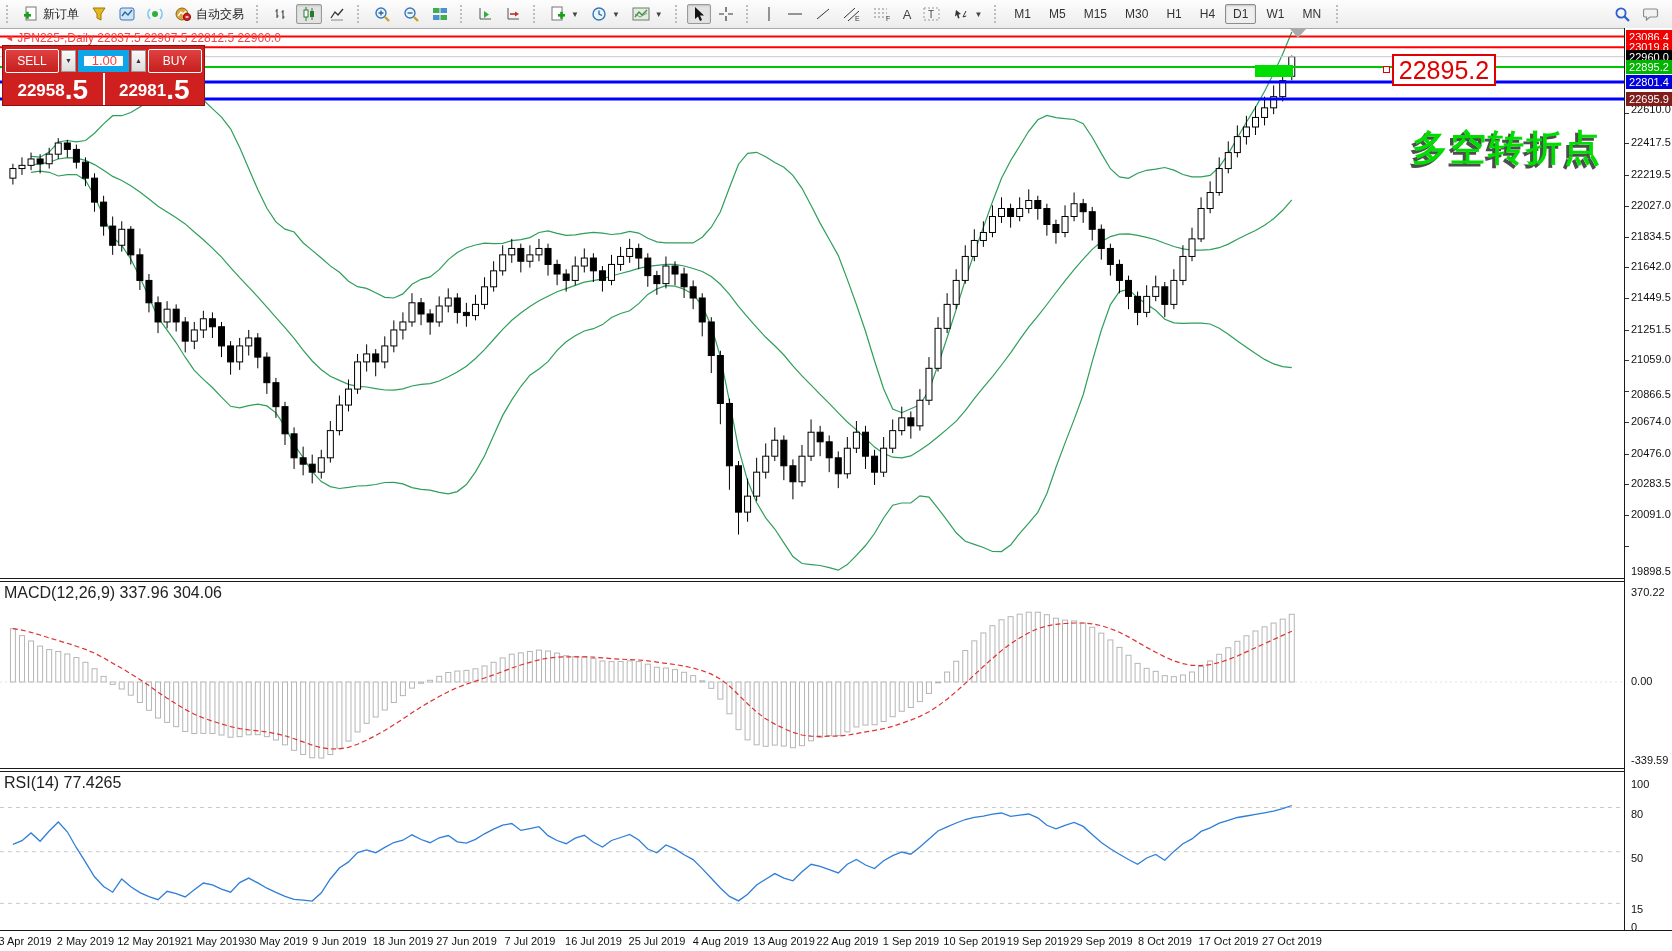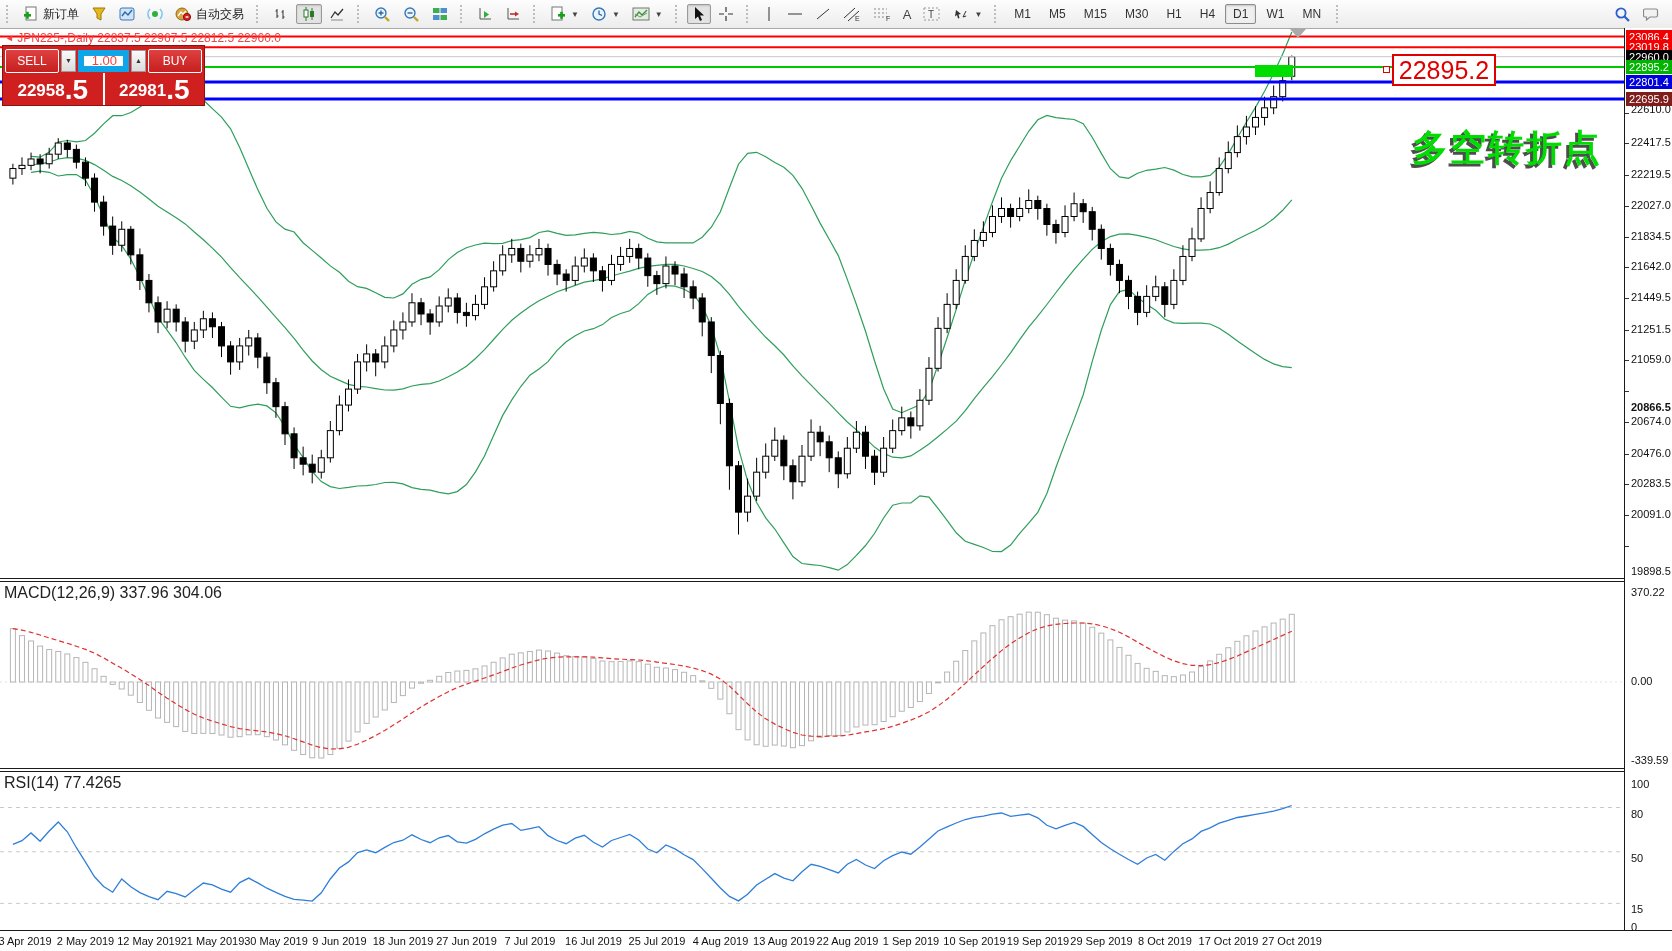--- a/index.html
+++ b/index.html
@@ -1075,21 +1075,21 @@
     <div class="tick-label" style="top: 201.554px;">21834.5</div>
     <div class="tick-dash" style="top: 239.315px;"></div>
     <div class="tick-label" style="top: 232.315px;">21642.0</div>
     <div class="tick-dash" style="top: 270.077px;"></div>
     <div class="tick-label" style="top: 263.077px;">21449.5</div>
     <div class="tick-dash" style="top: 301.717px;"></div>
     <div class="tick-label" style="top: 294.717px;">21251.5</div>
     <div class="tick-dash" style="top: 332.479px;"></div>
     <div class="tick-label" style="top: 325.479px;">21059.0</div>
     <div class="tick-dash" style="top: 363.24px;"></div>
-    <div class="tick-label" style="top: 373px; font-weight: bold;">20866.5</div>
+    <div class="tick-label" style="top: 360px;">20866.5</div>
     <div class="tick-dash" style="top: 394.002px;"></div>
     <div class="tick-label" style="top: 387.002px;">20674.0</div>
     <div class="tick-dash" style="top: 425.642px;"></div>
     <div class="tick-label" style="top: 418.642px;">20476.0</div>
     <div class="tick-dash" style="top: 456.403px;"></div>
     <div class="tick-label" style="top: 449.403px;">20283.5</div>
     <div class="tick-dash" style="top: 487.165px;"></div>
     <div class="tick-label" style="top: 480.165px;">20091.0</div>
     <div class="tick-dash" style="top: 517.926px;"></div>
     <div class="tick-label" style="top: 537px;">19898.5</div>

